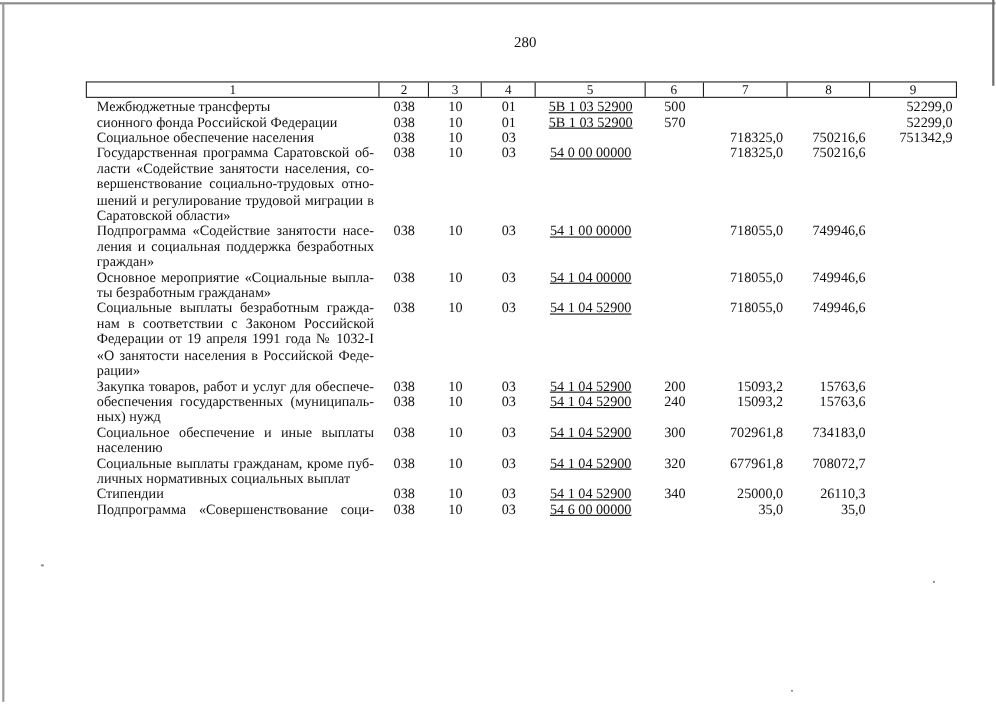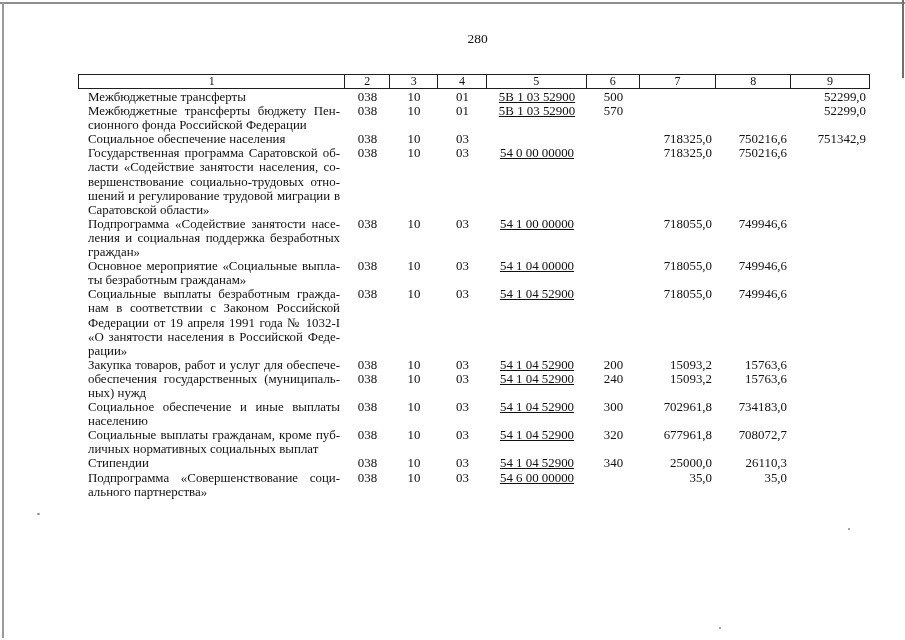--- a/index.html
+++ b/index.html
@@ -94,21 +94,20 @@
         <div class="cell c3">10</div>
         <div class="cell c4">01</div>
         <div class="cell c5">5В 1 03 52900</div>
         <div class="cell c6">500</div>
         <div class="cell c7"></div>
         <div class="cell c8"></div>
         <div class="cell c9">52299,0</div>
       </div>
       <div class="trow">
         <div class="cell c1">
-          <div class="ln just">Межбюджетные трансферты бюджету Пен-</div>
           <div class="ln">сионного фонда Российской Федерации</div>
         </div>
         <div class="cell c2">038</div>
         <div class="cell c3">10</div>
         <div class="cell c4">01</div>
         <div class="cell c5">5В 1 03 52900</div>
         <div class="cell c6">570</div>
         <div class="cell c7"></div>
         <div class="cell c8"></div>
         <div class="cell c9">52299,0</div>
@@ -253,21 +252,20 @@
         <div class="cell c4">03</div>
         <div class="cell c5">54 1 04 52900</div>
         <div class="cell c6">340</div>
         <div class="cell c7">25000,0</div>
         <div class="cell c8">26110,3</div>
         <div class="cell c9"></div>
       </div>
       <div class="trow">
         <div class="cell c1">
           <div class="ln just">Подпрограмма «Совершенствование соци-</div>
-          <div class="ln">ального партнерства»</div>
         </div>
         <div class="cell c2">038</div>
         <div class="cell c3">10</div>
         <div class="cell c4">03</div>
         <div class="cell c5">54 6 00 00000</div>
         <div class="cell c6"></div>
         <div class="cell c7">35,0</div>
         <div class="cell c8">35,0</div>
         <div class="cell c9"></div>
       </div>

